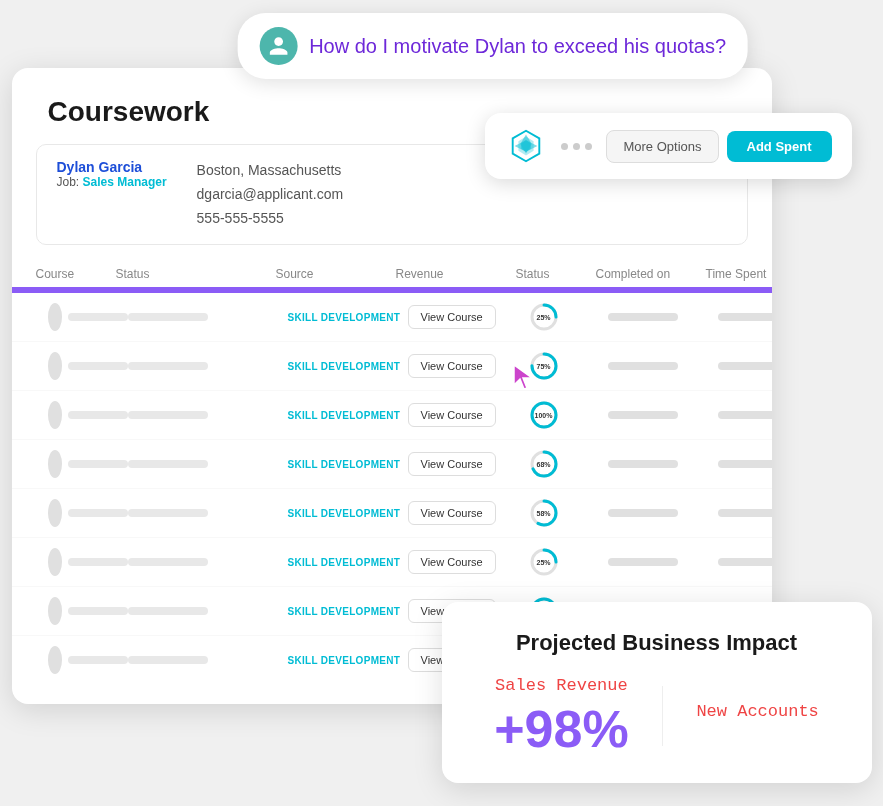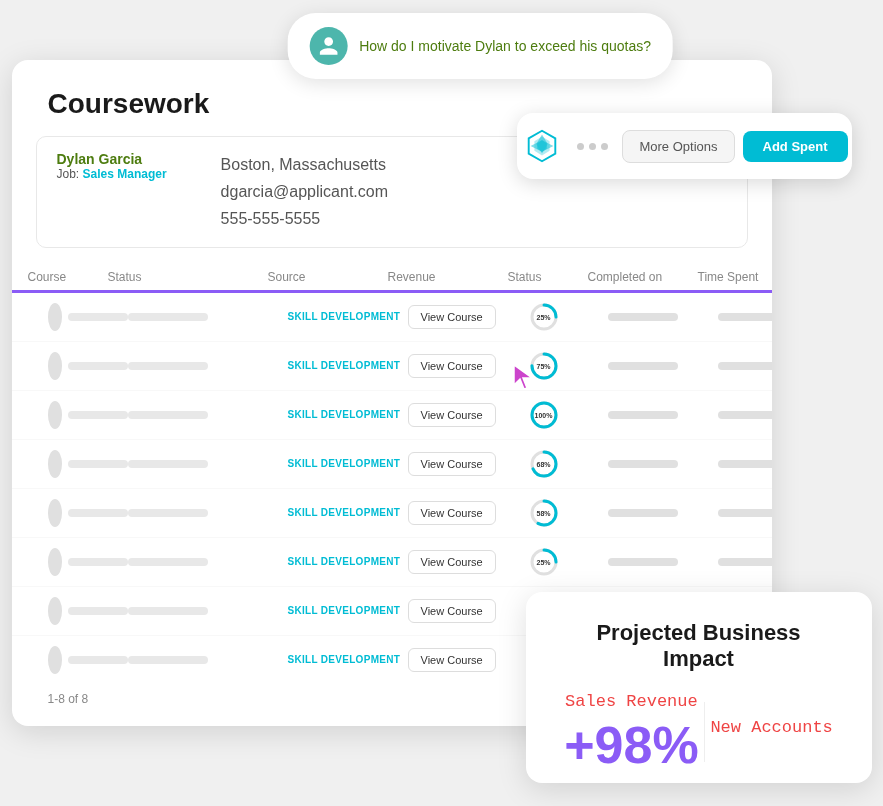--- a/index.html
+++ b/index.html
@@ -49,49 +49,49 @@
       flex-shrink: 0;
     }
 
     .chat-avatar svg {
       width: 22px;
       height: 22px;
       fill: white;
     }
 
     .chat-text {
-      font-size: 14px;
-      color: #4d7c0f;
+      font-size: 20px;
+      color: #6d28d9;
       font-weight: 400;
     }
 
     
     .main-card {
       position: absolute;
-      top: 47px;
+      top: 55px;
       left: 0;
       width: 760px;
       background: white;
       border-radius: 16px;
       box-shadow: 0 6px 30px rgba(0,0,0,0.13);
       z-index: 10;
       overflow: hidden;
       padding-bottom: 20px;
     }
 
     
     .ai-toolbar {
       position: absolute;
       top: 100px;
       right: 20px;
       background: white;
       border-radius: 16px;
       box-shadow: 0 4px 20px rgba(0,0,0,0.15);
       z-index: 20;
-      padding: 12px 4px;
+      padding: 12px 20px;
       display: flex;
       align-items: center;
       gap: 14px;
     }
 
     .ai-logo {
       width: 42px;
       height: 42px;
       display: flex;
       align-items: center;
@@ -156,49 +156,48 @@
       border-radius: 10px;
       padding: 14px 20px;
       display: flex;
       gap: 30px;
       align-items: flex-start;
     }
 
     .employee-name {
       font-size: 14px;
       font-weight: 700;
-      color: #4d7c0f;
+      color: #1d4ed8;
     }
 
     .employee-job {
       font-size: 12px;
       color: #555;
     }
 
     .employee-job-title {
       color: #00bcd4;
       font-weight: 600;
     }
 
     .employee-details {
-      font-size: 16px;
+      font-size: 14px;
       color: #555;
       line-height: 1.7;
-      margin-left: 24px;
     }
 
     
     .table-header {
       display: grid;
       grid-template-columns: 80px 160px 120px 120px 80px 110px 100px;
-      padding: 6px 16px;
+      padding: 6px 24px;
       font-size: 12px;
       color: #888;
       font-weight: 500;
-      border-bottom: 3px solid #8b5cf6;
+      border-bottom: 6px solid #8b5cf6;
     }
 
     .table-row {
       display: grid;
       grid-template-columns: 80px 160px 120px 120px 80px 110px 100px;
       padding: 8px 36px;
       align-items: center;
       border-bottom: 1px solid #f8f8f8;
     }
 
@@ -314,26 +313,26 @@
       top: 350px;
       left: 500px;
       pointer-events: none;
     }
 
     
     .impact-card {
       position: absolute;
       bottom: 10px;
       right: 0;
-      width: 346px;
+      width: 430px;
       background: white;
       border-radius: 16px;
       box-shadow: 0 6px 30px rgba(0,0,0,0.13);
       z-index: 15;
-      padding: 28px 36px 12px;
+      padding: 28px 36px 28px;
     }
 
     .impact-title {
       font-size: 22px;
       font-weight: 700;
       color: #1a1a1a;
       text-align: center;
       margin-bottom: 20px;
     }
 
@@ -637,21 +636,20 @@
     </div>
     <div>
       <div class="completed-placeholder"></div>
     </div>
     <div>
       <div class="time-placeholder"></div>
     </div>
   </div>
       </div>
 
-    <div class="pagination-text">1-8 of 8</div>
   </div>
 
   <div class="ai-toolbar">
     <div class="ai-logo">
       <svg class="ai-logo-svg" viewBox="0 0 40 40">
         <polygon points="20,4 34,12 34,28 20,36 6,28 6,12" fill="none" stroke="#00bcd4" stroke-width="2"></polygon>
         <polygon points="20,10 28,15 28,25 20,30 12,25 12,15" fill="#00bcd4" opacity="0.3"></polygon>
         <polygon points="20,14 25,17 25,23 20,26 15,23 15,17" fill="#00bcd4" opacity="0.7"></polygon>
 
         <path d="M14 18 L20 8 L26 18 L20 28 Z" fill="#00bcd4" opacity="0.5"></path>

